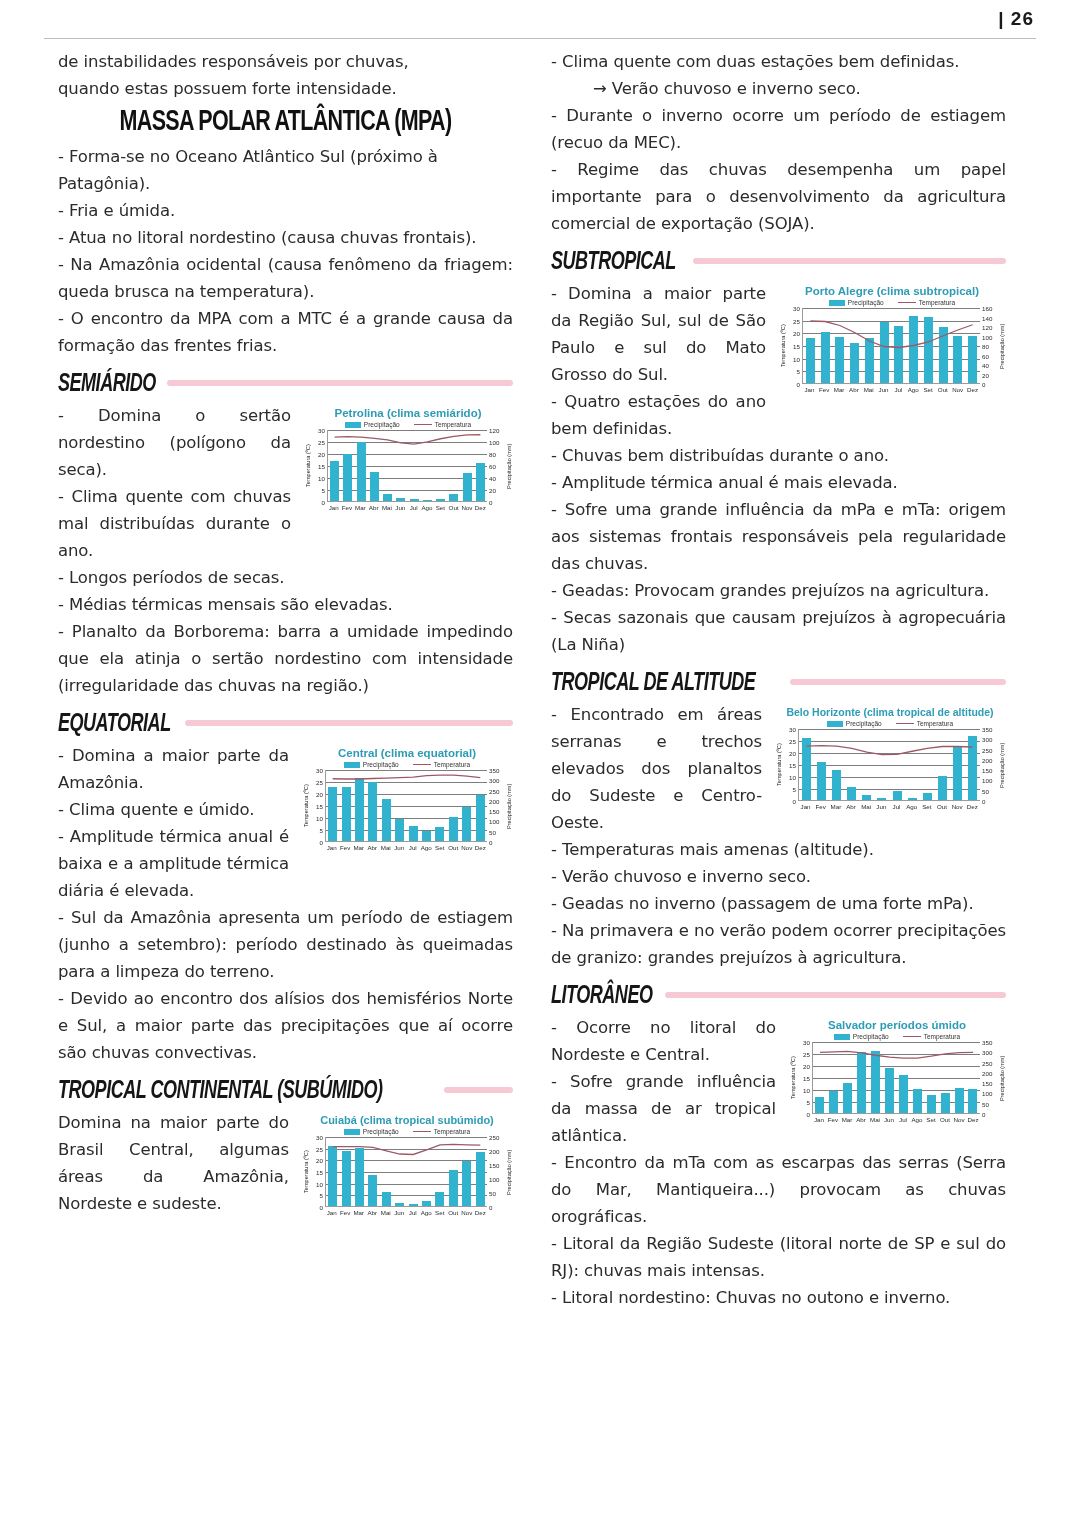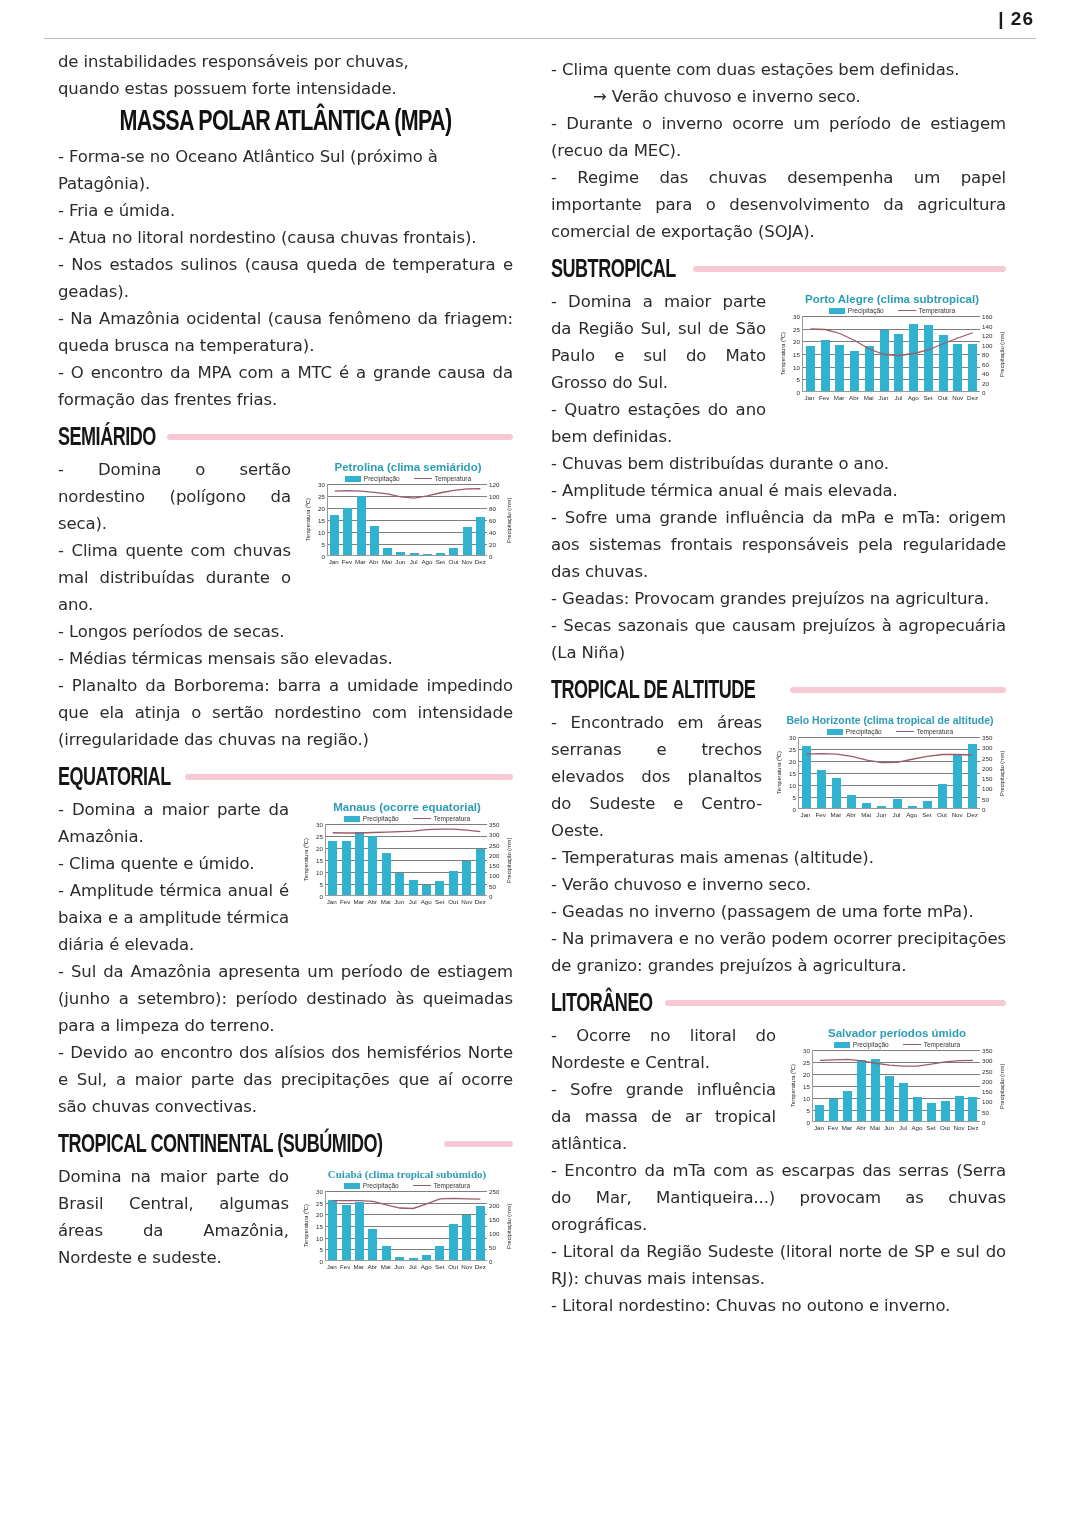--- a/index.html
+++ b/index.html
@@ -44,40 +44,41 @@
     color: #1a1a1a;
     letter-spacing: 1px;
   }
   
   .col {
     position: absolute;
     top: 48px;
     width: 455px;
   }
   .col-left { left: 58px; }
-  .col-right { left: 551px; margin-top: 8px; }
+  .col-right { left: 551px; }
 
   .para {
     font-family: "DejaVu Sans", sans-serif;
     font-size: 16.5px;
     line-height: 27px;
     color: #2b2b2b;
     margin: 0 0 0 0;
     text-align: justify;
     letter-spacing: -0.1px;
   }
   .para.nojust { text-align: left; }
   .indent-arrow { padding-left: 42px; }
 
   
   .sec-head {
     display: flex;
     align-items: center;
     gap: 18px;
     margin: 11px 0 6px 0;
+    font-style: italic;
   }
   .sec-head .txt {
     font-family: "Liberation Sans", sans-serif;
     font-size: 22px;
     font-weight: bold;
     letter-spacing: -0.6px;
     color: #161616;
     white-space: nowrap;
     transform: scaleX(0.82) scaleY(1.18);
     transform-origin: left center;
@@ -216,21 +217,20 @@
   <div class="col col-left">
 
     <p class="para">de  instabilidades  responsáveis  por  chuvas,</p>
     <p class="para nojust">quando estas possuem forte intensidade.</p>
 
     <div class="big-title">MASSA POLAR ATLÂNTICA (MPA)</div>
 
     <p class="para nojust">- Forma-se no Oceano Atlântico Sul (próximo à Patagônia).</p>
     <p class="para nojust">- Fria e úmida.</p>
     <p class="para nojust">- Atua no litoral nordestino (causa chuvas frontais).</p>
-    <p class="para">- Nos estados sulinos (causa queda de temperatura e geadas).</p>
     <p class="para">- Na Amazônia ocidental (causa fenômeno da friagem: queda brusca na temperatura).</p>
     <p class="para">- O encontro da MPA com a MTC é a grande causa da formação das frentes frias.</p>
 
     <div class="sec-head">
       <span class="txt">SEMIÁRIDO</span>
       <span class="rule"></span>
     </div>
     <div class="clearfix">
       <div class="chart-float-right chart" style="width: 210px;">
           <div class="chart-title">Petrolina (clima semiárido)</div>
@@ -316,21 +316,21 @@
     <p class="para nojust">- Longos períodos de secas.</p>
     <p class="para nojust">- Médias térmicas mensais são elevadas.</p>
     <p class="para">- Planalto da Borborema: barra a umidade impedindo que ela atinja o sertão nordestino com intensidade (irregularidade das chuvas na região.)</p>
 
     <div class="sec-head">
       <span class="txt">EQUATORIAL</span>
       <span class="rule"></span>
     </div>
     <div class="clearfix">
       <div class="chart-float-right chart" style="width: 212px;">
-          <div class="chart-title">Manaus (ocorre equatorial)</div>
+          <div class="chart-title">Central (clima equatorial)</div>
           <div class="chart-legend">
             <span class="li">
               <i class="legend-swatch"></i>
               <span>Precipitação</span>
             </span>
             <span class="li">
               <i class="legend-line"></i>
               <span>Temperatura</span>
             </span>
           </div>
@@ -407,21 +407,21 @@
     </div>
     <p class="para">- Sul da Amazônia apresenta um período de estiagem (junho a setembro): período destinado às queimadas para a limpeza do terreno.</p>
     <p class="para">- Devido ao encontro dos alísios dos hemisférios Norte e Sul, a maior parte das precipitações que aí ocorre são chuvas convectivas.</p>
 
     <div class="sec-head">
       <span class="txt">TROPICAL CONTINENTAL (SUBÚMIDO)</span>
       <span class="rule"></span>
     </div>
     <div class="clearfix">
       <div class="chart-float-right chart" style="width: 212px;">
-          <div class="chart-title" style="font-size: 11px; font-family: Liberation Serif, serif;">Cuiabá (clima tropical subúmido)</div>
+          <div class="chart-title" style="font-size: 11px;">Cuiabá (clima tropical subúmido)</div>
           <div class="chart-legend">
             <span class="li">
               <i class="legend-swatch"></i>
               <span>Precipitação</span>
             </span>
             <span class="li">
               <i class="legend-line"></i>
               <span>Temperatura</span>
             </span>
           </div>

